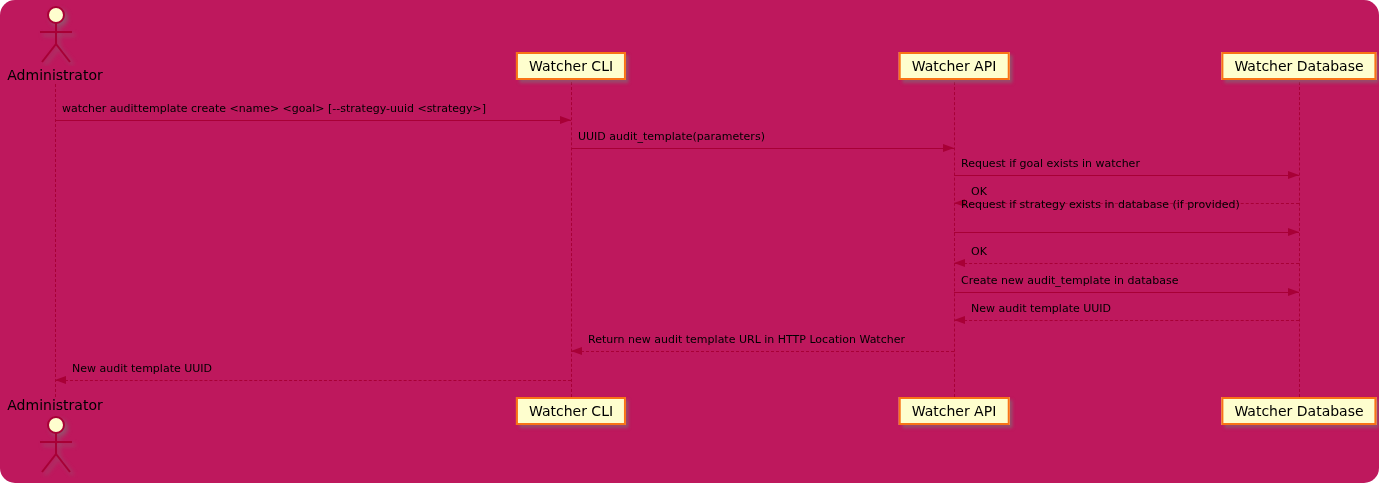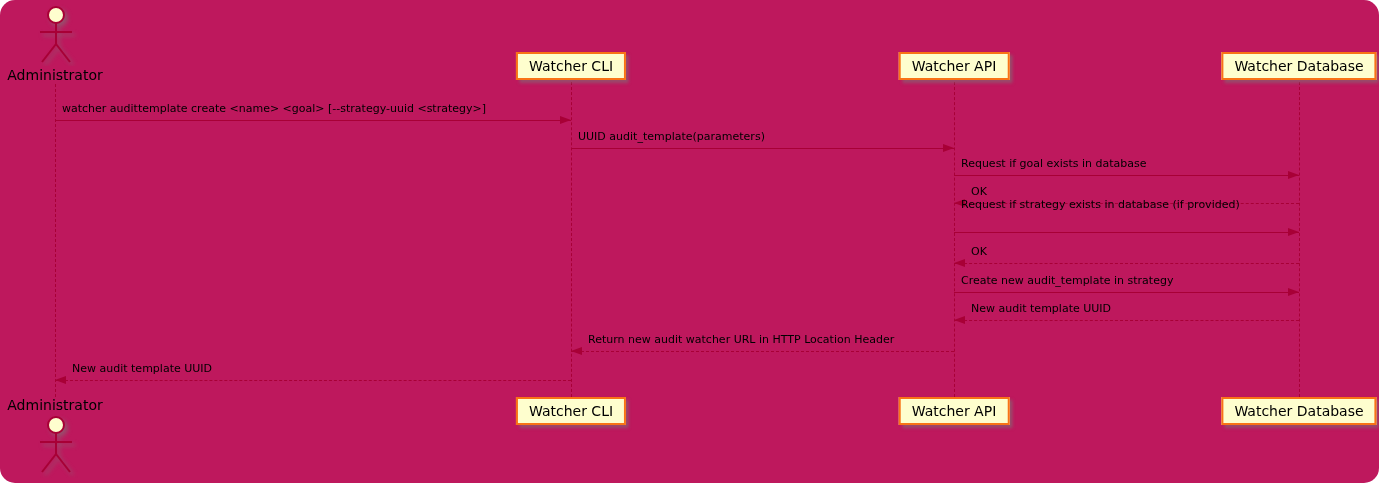--- a/index.html
+++ b/index.html
@@ -75,36 +75,36 @@
 
   <div id="messages">
       <div class="msg-line solid" style="left: 55px; top: 120px; width: 516px;"></div>
       <div class="arrowhead right" style="left: 560px; top: 116px;"></div>
       <div class="msg-label" style="left: 62px; top: 102px;">watcher audittemplate create &lt;name&gt; &lt;goal&gt; [--strategy-uuid &lt;strategy&gt;]</div>
       <div class="msg-line solid" style="left: 571px; top: 148px; width: 383px;"></div>
       <div class="arrowhead right" style="left: 943px; top: 144px;"></div>
       <div class="msg-label" style="left: 578px; top: 130px;">UUID audit_template(parameters)</div>
       <div class="msg-line solid" style="left: 954px; top: 175px; width: 345px;"></div>
       <div class="arrowhead right" style="left: 1288px; top: 171px;"></div>
-      <div class="msg-label" style="left: 961px; top: 157px;">Request if goal exists in database</div>
+      <div class="msg-label" style="left: 961px; top: 157px;">Request if goal exists in watcher</div>
       <div class="msg-line dashed" style="left: 954px; top: 203px; width: 345px;"></div>
       <div class="arrowhead left" style="left: 954px; top: 199px;"></div>
       <div class="msg-label" style="left: 971px; top: 185px;">OK</div>
       <div class="msg-line solid" style="left: 954px; top: 232px; width: 345px;"></div>
       <div class="arrowhead right" style="left: 1288px; top: 228px;"></div>
       <div class="msg-label" style="left: 961px; top: 198px;">Request if strategy exists in database (if provided)</div>
       <div class="msg-line dashed" style="left: 954px; top: 263px; width: 345px;"></div>
       <div class="arrowhead left" style="left: 954px; top: 259px;"></div>
       <div class="msg-label" style="left: 971px; top: 245px;">OK</div>
       <div class="msg-line solid" style="left: 954px; top: 292px; width: 345px;"></div>
       <div class="arrowhead right" style="left: 1288px; top: 288px;"></div>
-      <div class="msg-label" style="left: 961px; top: 274px;">Create new audit_template in strategy</div>
+      <div class="msg-label" style="left: 961px; top: 274px;">Create new audit_template in database</div>
       <div class="msg-line dashed" style="left: 954px; top: 320px; width: 345px;"></div>
       <div class="arrowhead left" style="left: 954px; top: 316px;"></div>
       <div class="msg-label" style="left: 971px; top: 302px;">New audit template UUID</div>
       <div class="msg-line dashed" style="left: 571px; top: 351px; width: 383px;"></div>
       <div class="arrowhead left" style="left: 571px; top: 347px;"></div>
-      <div class="msg-label" style="left: 588px; top: 333px;">Return new audit watcher URL in HTTP Location Header</div>
+      <div class="msg-label" style="left: 588px; top: 333px;">Return new audit template URL in HTTP Location Watcher</div>
       <div class="msg-line dashed" style="left: 55px; top: 380px; width: 516px;"></div>
       <div class="arrowhead left" style="left: 55px; top: 376px;"></div>
       <div class="msg-label" style="left: 72px; top: 362px;">New audit template UUID</div>
     </div>
 </div>
 
 </body></html>

